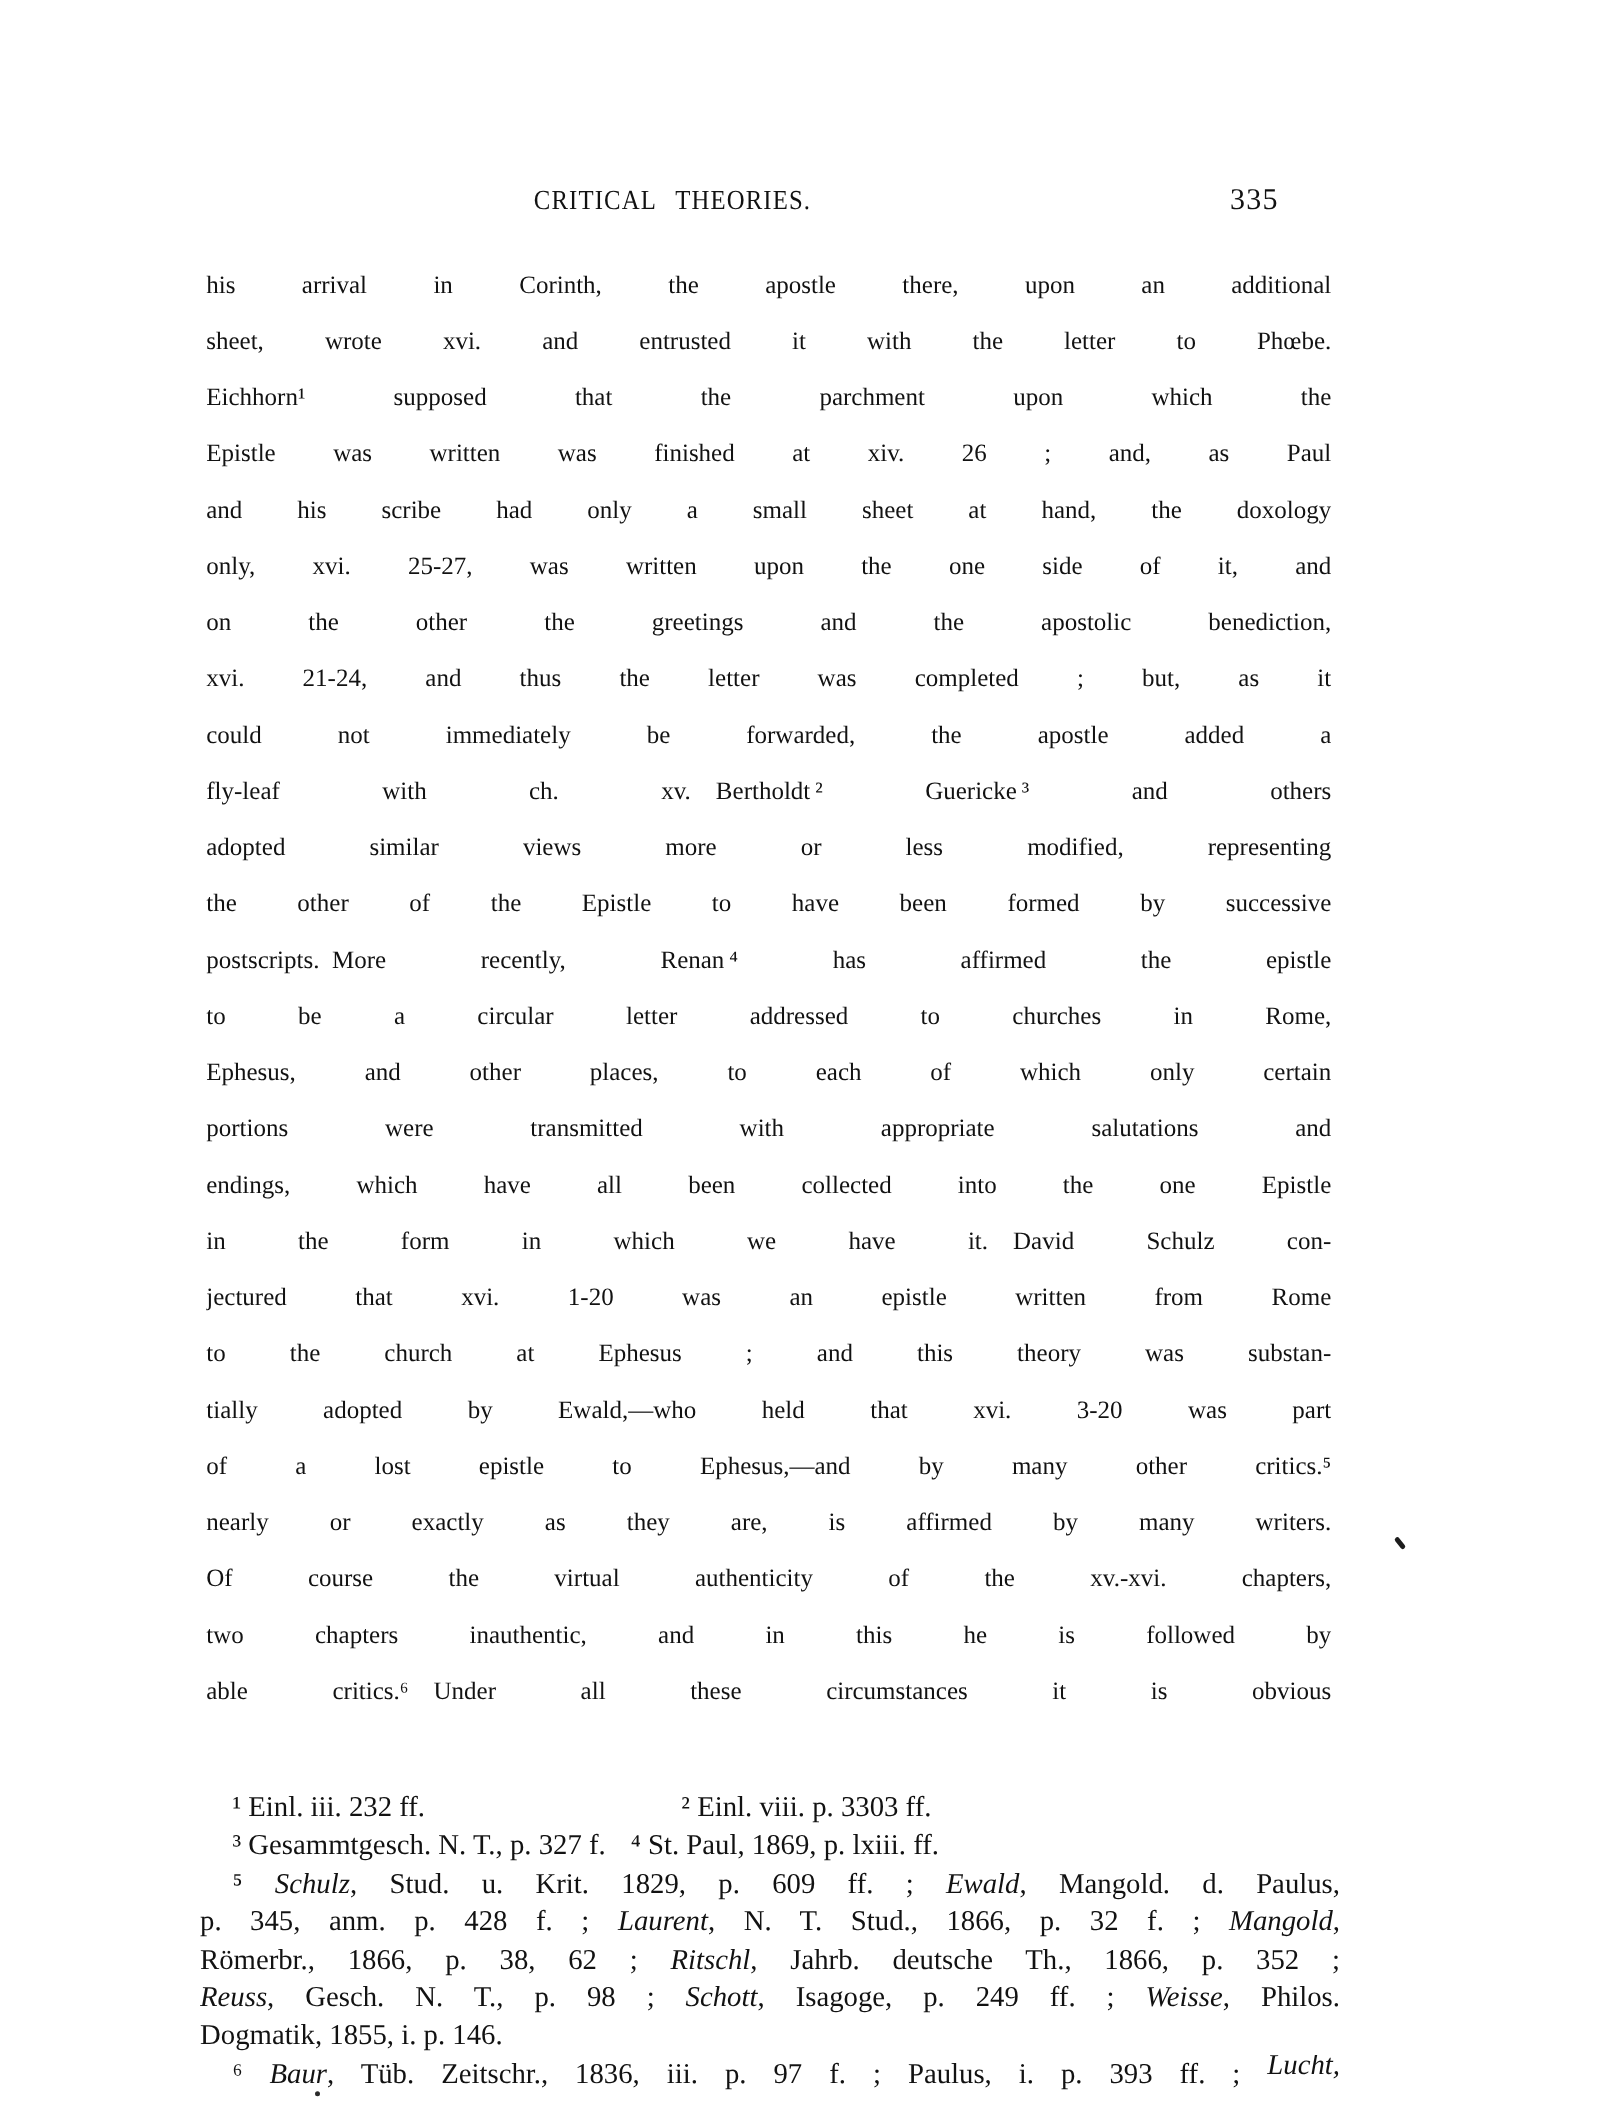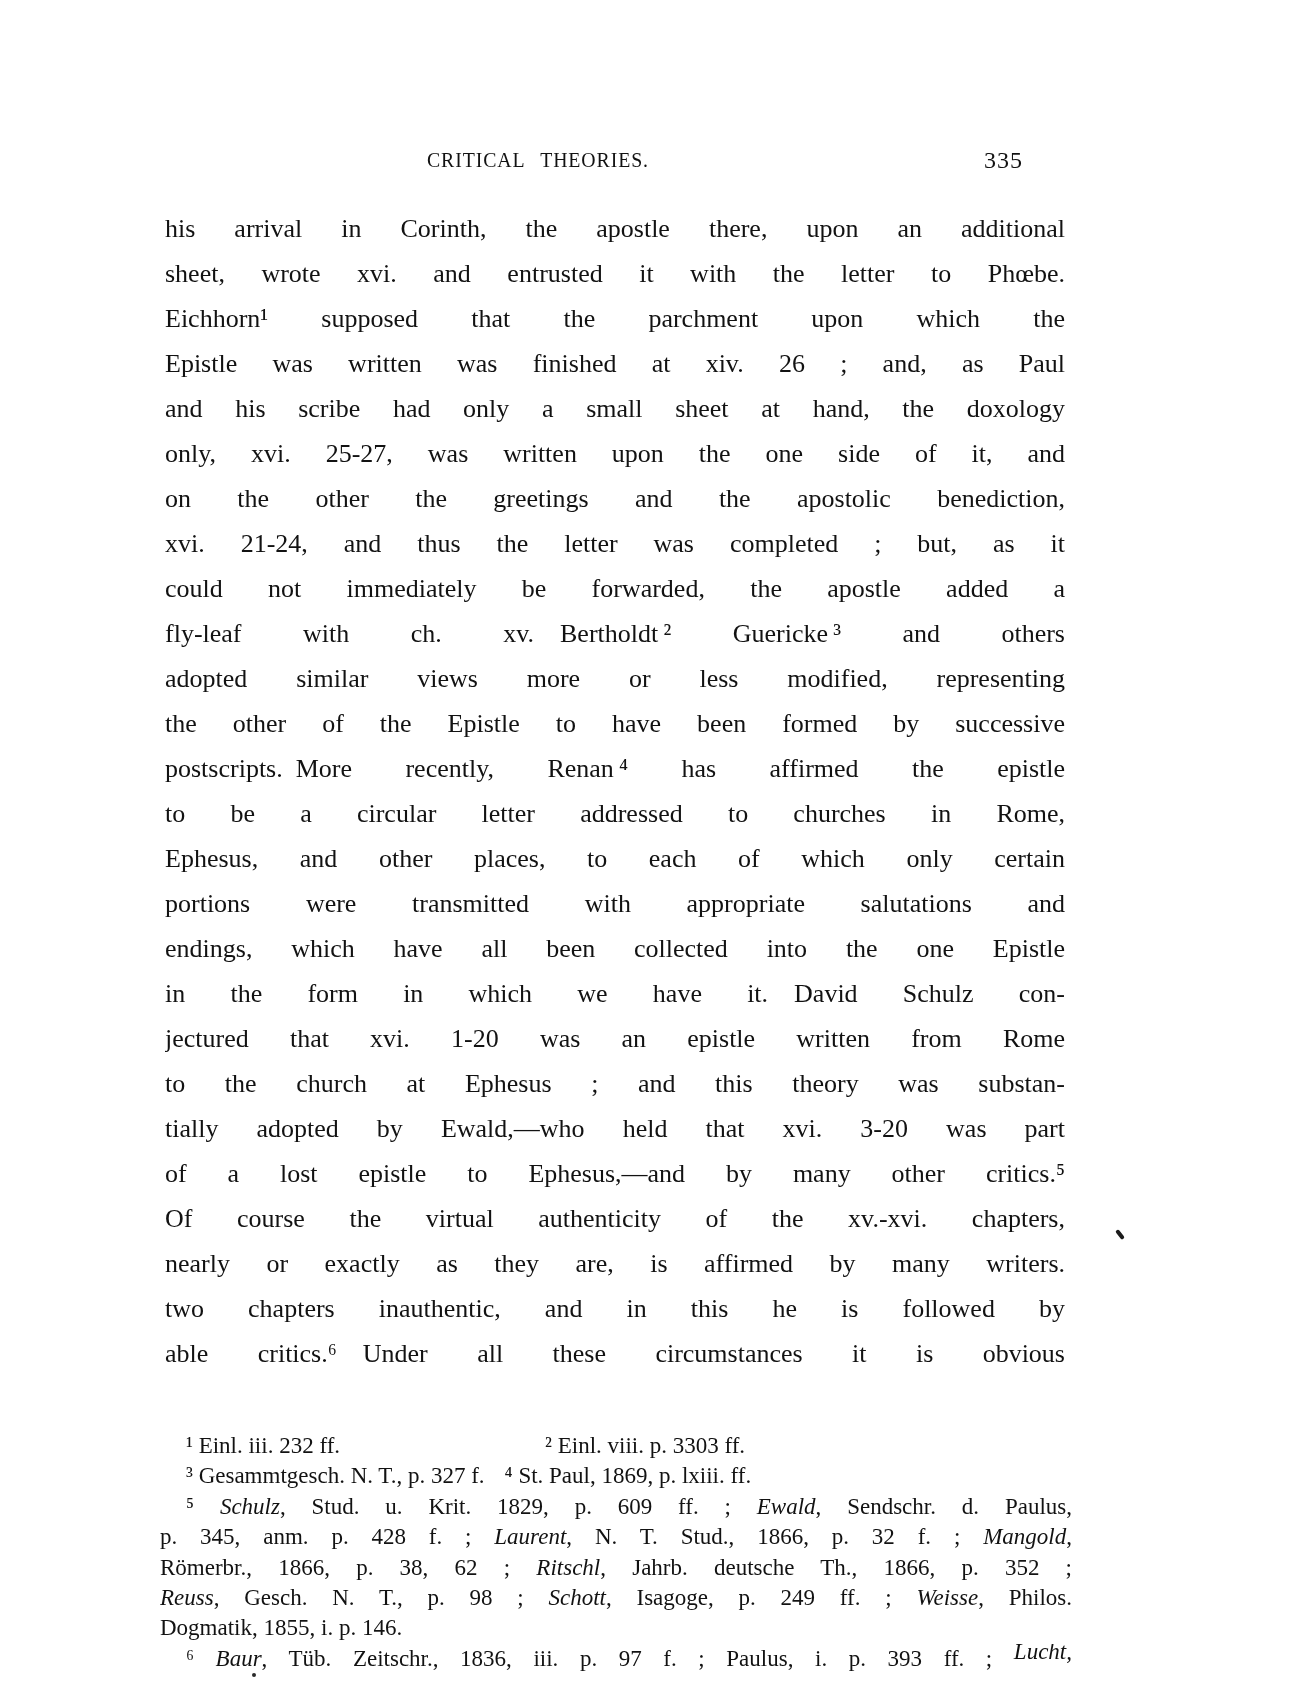--- a/index.html
+++ b/index.html
@@ -19,21 +19,21 @@
     white-space:nowrap;
   }
   .page-number{
     position:absolute;left:984px;top:147px;
     font-size:24px;letter-spacing:1px;
   }
   .body-text{
     position:absolute;left:165px;top:206px;width:900px;
   }
   .line{
-    height:45px;line-height:45px;font-size:26px;
+    height:45px;line-height:45px;font-size:20px;
     text-align:justify;text-align-last:justify;
     overflow:hidden;
   }
   .footnotes{
     position:absolute;left:160px;top:1431px;width:912px;
   }
   .fline{
     height:30.4px;line-height:30.4px;font-size:23px;
     overflow:hidden;
   }
@@ -77,30 +77,30 @@
       <div class="line">postscripts. More recently, Renan ⁴ has affirmed the epistle</div>
       <div class="line">to be a circular letter addressed to churches in Rome,</div>
       <div class="line">Ephesus, and other places, to each of which only certain</div>
       <div class="line">portions were transmitted with appropriate salutations and</div>
       <div class="line">endings, which have all been collected into the one Epistle</div>
       <div class="line">in the form in which we have it. David Schulz con-</div>
       <div class="line">jectured that xvi. 1-20 was an epistle written from Rome</div>
       <div class="line">to the church at Ephesus ; and this theory was substan-</div>
       <div class="line">tially adopted by Ewald,—who held that xvi. 3-20 was part</div>
       <div class="line">of a lost epistle to Ephesus,—and by many other critics.⁵</div>
+      <div class="line">nearly or exactly as they are, is affirmed by many writers.</div>
       <div class="line">Of course the virtual authenticity of the xv.-xvi. chapters,</div>
-      <div class="line">nearly or exactly as they are, is affirmed by many writers.</div>
       <div class="line">two chapters inauthentic, and in this he is followed by</div>
       <div class="line">able critics.⁶ Under all these circumstances it is obvious</div>
     </div>
 
   <div class="footnotes">
       <div class="fline ind"><span class="">¹ Einl. iii. 232 ff.</span><span class="gap" style="width: 205px;"></span><span class="">² Einl. viii. p. 3303 ff.</span></div>
       <div class="fline ind"><span class="">³ Gesammtgesch. N. T., p. 327 f.</span><span class="gap" style="width: 20px;"></span><span class="">⁴ St. Paul, 1869, p. lxiii. ff.</span></div>
-      <div class="fline just ind"><span class="">⁵ </span><span class="it">Schulz</span><span class="">, Stud. u. Krit. 1829, p. 609 ff. ; </span><span class="it">Ewald</span><span class="">, Sendschr. d. Paulus,</span></div>
+      <div class="fline just ind"><span class="">⁵ </span><span class="it">Schulz</span><span class="">, Stud. u. Krit. 1829, p. 609 ff. ; </span><span class="it">Ewald</span><span class="">, Mangold. d. Paulus,</span></div>
       <div class="fline just"><span class="">p. 345, anm. p. 428 f. ; </span><span class="it">Laurent</span><span class="">, N. T. Stud., 1866, p. 32 f. ; </span><span class="it">Mangold</span><span class="">,</span></div>
       <div class="fline just"><span class="">Römerbr., 1866, p. 38, 62 ; </span><span class="it">Ritschl</span><span class="">, Jahrb. deutsche Th., 1866, p. 352 ;</span></div>
       <div class="fline just"><span class="it">Reuss</span><span class="">, Gesch. N. T., p. 98 ; </span><span class="it">Schott</span><span class="">, Isagoge, p. 249 ff. ; </span><span class="it">Weisse</span><span class="">, Philos.</span></div>
       <div class="fline"><span class="">Dogmatik, 1855, i. p. 146.</span></div>
       <div class="fline just ind"><span class="">⁶ </span><span class="it">Baur</span><span class="">, Tüb. Zeitschr., 1836, iii. p. 97 f. ; Paulus, i. p. 393 ff. ; </span><span class="it raised">Lucht,</span></div>
     </div>
 
   <span class="speck"></span>
   <span class="dot"></span>
 

